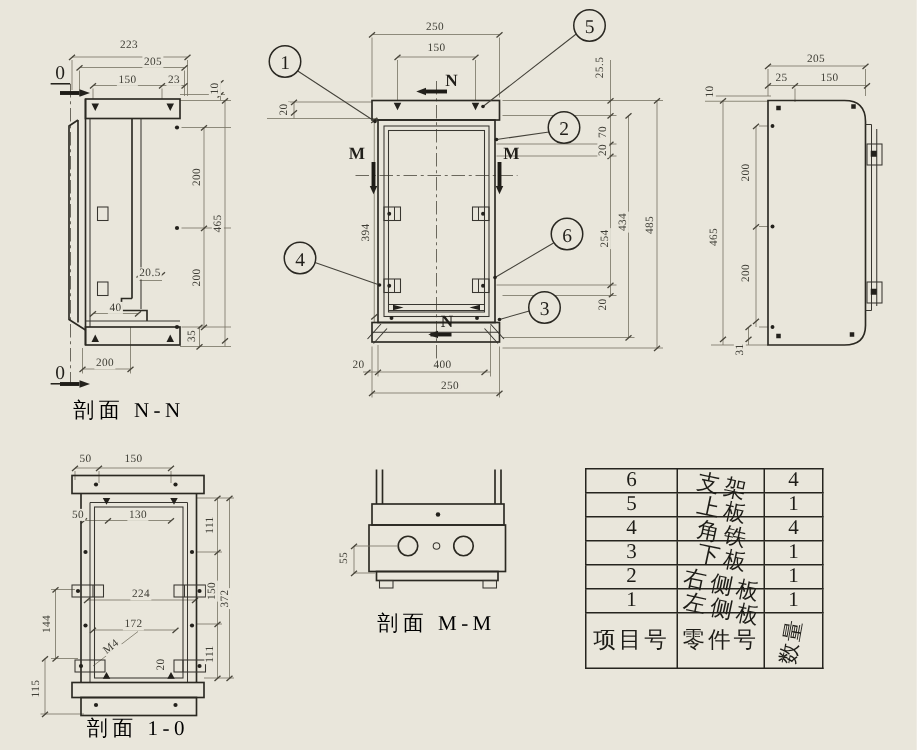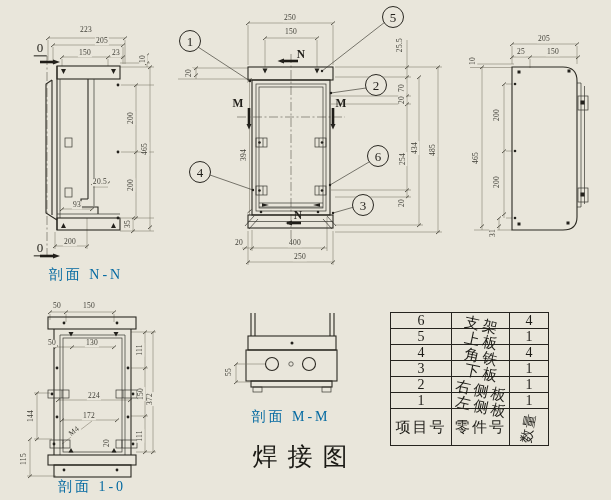--- a/index.html
+++ b/index.html
@@ -18,21 +18,21 @@
   .ldr{stroke:#44423a;stroke-width:0.7;fill:none;}
   .fl{fill:#23211c;stroke:none;}
   .d{position:absolute;font-size:7.5px;color:#3f3e36;white-space:nowrap;
      transform:translate(-50%,-50%);background:#e9e6db;padding:0 1px;z-index:3;letter-spacing:.3px;line-height:1;}
   .r{transform:translate(-50%,-50%) rotate(-90deg);}
   .diag{transform:translate(-50%,-50%) rotate(-38deg);}
   .slet{position:absolute;font-size:11.5px;color:#211f1a;transform:translate(-50%,-50%);
         z-index:3;line-height:1;font-weight:bold;background:transparent;padding:0;}
   .szero{position:absolute;font-size:13px;color:#211f1a;transform:translate(-50%,-50%);
         border-bottom:1.4px solid #211f1a;padding:0 3px 0 3px;z-index:3;line-height:1.1;}
-  .cap{position:absolute;font-size:14px;color:#0369a1;letter-spacing:3px;white-space:nowrap;
+  .cap{position:absolute;font-size:14px;color:#000000;letter-spacing:3px;white-space:nowrap;
        transform:translate(-50%,-50%);z-index:3;line-height:1;}
   .title{position:absolute;font-size:25px;color:#1b1a15;letter-spacing:10px;white-space:nowrap;
        transform:translate(-50%,-50%);z-index:3;line-height:1;}
   .balloon{position:absolute;width:20px;height:20px;border:1.2px solid #2a2822;border-radius:50%;
        background:#e9e6db;display:flex;align-items:center;justify-content:center;
        font-size:13px;color:#211f1a;transform:translate(-50%,-50%);z-index:4;line-height:1;}
   .ptable{position:absolute;left:390px;top:312px;z-index:3;border-collapse:collapse;table-layout:fixed;}
   .ptable td{border:1.6px solid #26241f;padding:0;color:#1d1c17;text-align:center;
        font-size:14px;line-height:1;overflow:visible;}
   .ptable td.c1{width:60px;}
@@ -194,21 +194,21 @@
 
 <span class="d" style="left:86px;top:30px">223</span>
 <span class="d" style="left:102px;top:41px">205</span>
 <span class="d" style="left:85px;top:53px">150</span>
 <span class="d" style="left:116px;top:53px">23</span>
 <span class="d r" style="left:143px;top:59px">10</span>
 <span class="d r" style="left:131px;top:118px">200</span>
 <span class="d r" style="left:131px;top:185px">200</span>
 <span class="d r" style="left:145px;top:149px">465</span>
 <span class="d" style="left:100px;top:182px">20.5</span>
-<span class="d" style="left:77px;top:205px">93</span>
+<span class="d" style="left:77px;top:205px">40</span>
 <span class="d" style="left:70px;top:242px">200</span>
 <span class="d r" style="left:128px;top:224px">35</span>
 <span class="szero" style="left:40px;top:49px">0</span>
 <span class="szero" style="left:40px;top:249px">0</span>
 <span class="cap" style="left:86px;top:275px">剖面 N-N</span>
 
 <span class="d" style="left:290px;top:18px">250</span>
 <span class="d" style="left:291px;top:32px">150</span>
 <span class="d r" style="left:189px;top:73px">20</span>
 <span class="d r" style="left:244px;top:155px">394</span>
@@ -266,21 +266,20 @@
 <span class="d r" style="left:140px;top:350px">111</span>
 <span class="d r" style="left:141px;top:394px">150</span>
 <span class="d r" style="left:150px;top:399px">372</span>
 <span class="d r" style="left:140px;top:436px">111</span>
 <span class="d r" style="left:31px;top:416px">144</span>
 <span class="d r" style="left:24px;top:459px">115</span>
 <span class="cap" style="left:92px;top:487px">剖面 1-0</span>
 
 <span class="d r" style="left:229px;top:372px">55</span>
 <span class="cap" style="left:291px;top:417px">剖面 M-M</span>
-<span class="title" style="left:305px;top:456px">焊接图</span>
 
 <table class="ptable">
   <tbody>
         <tr class="data">
     <td class="c1">6</td>
     <td class="c2"><span class="slant">支架</span></td>
     <td class="c3">4</td>
   </tr>
   <tr class="data">
     <td class="c1">5</td>

